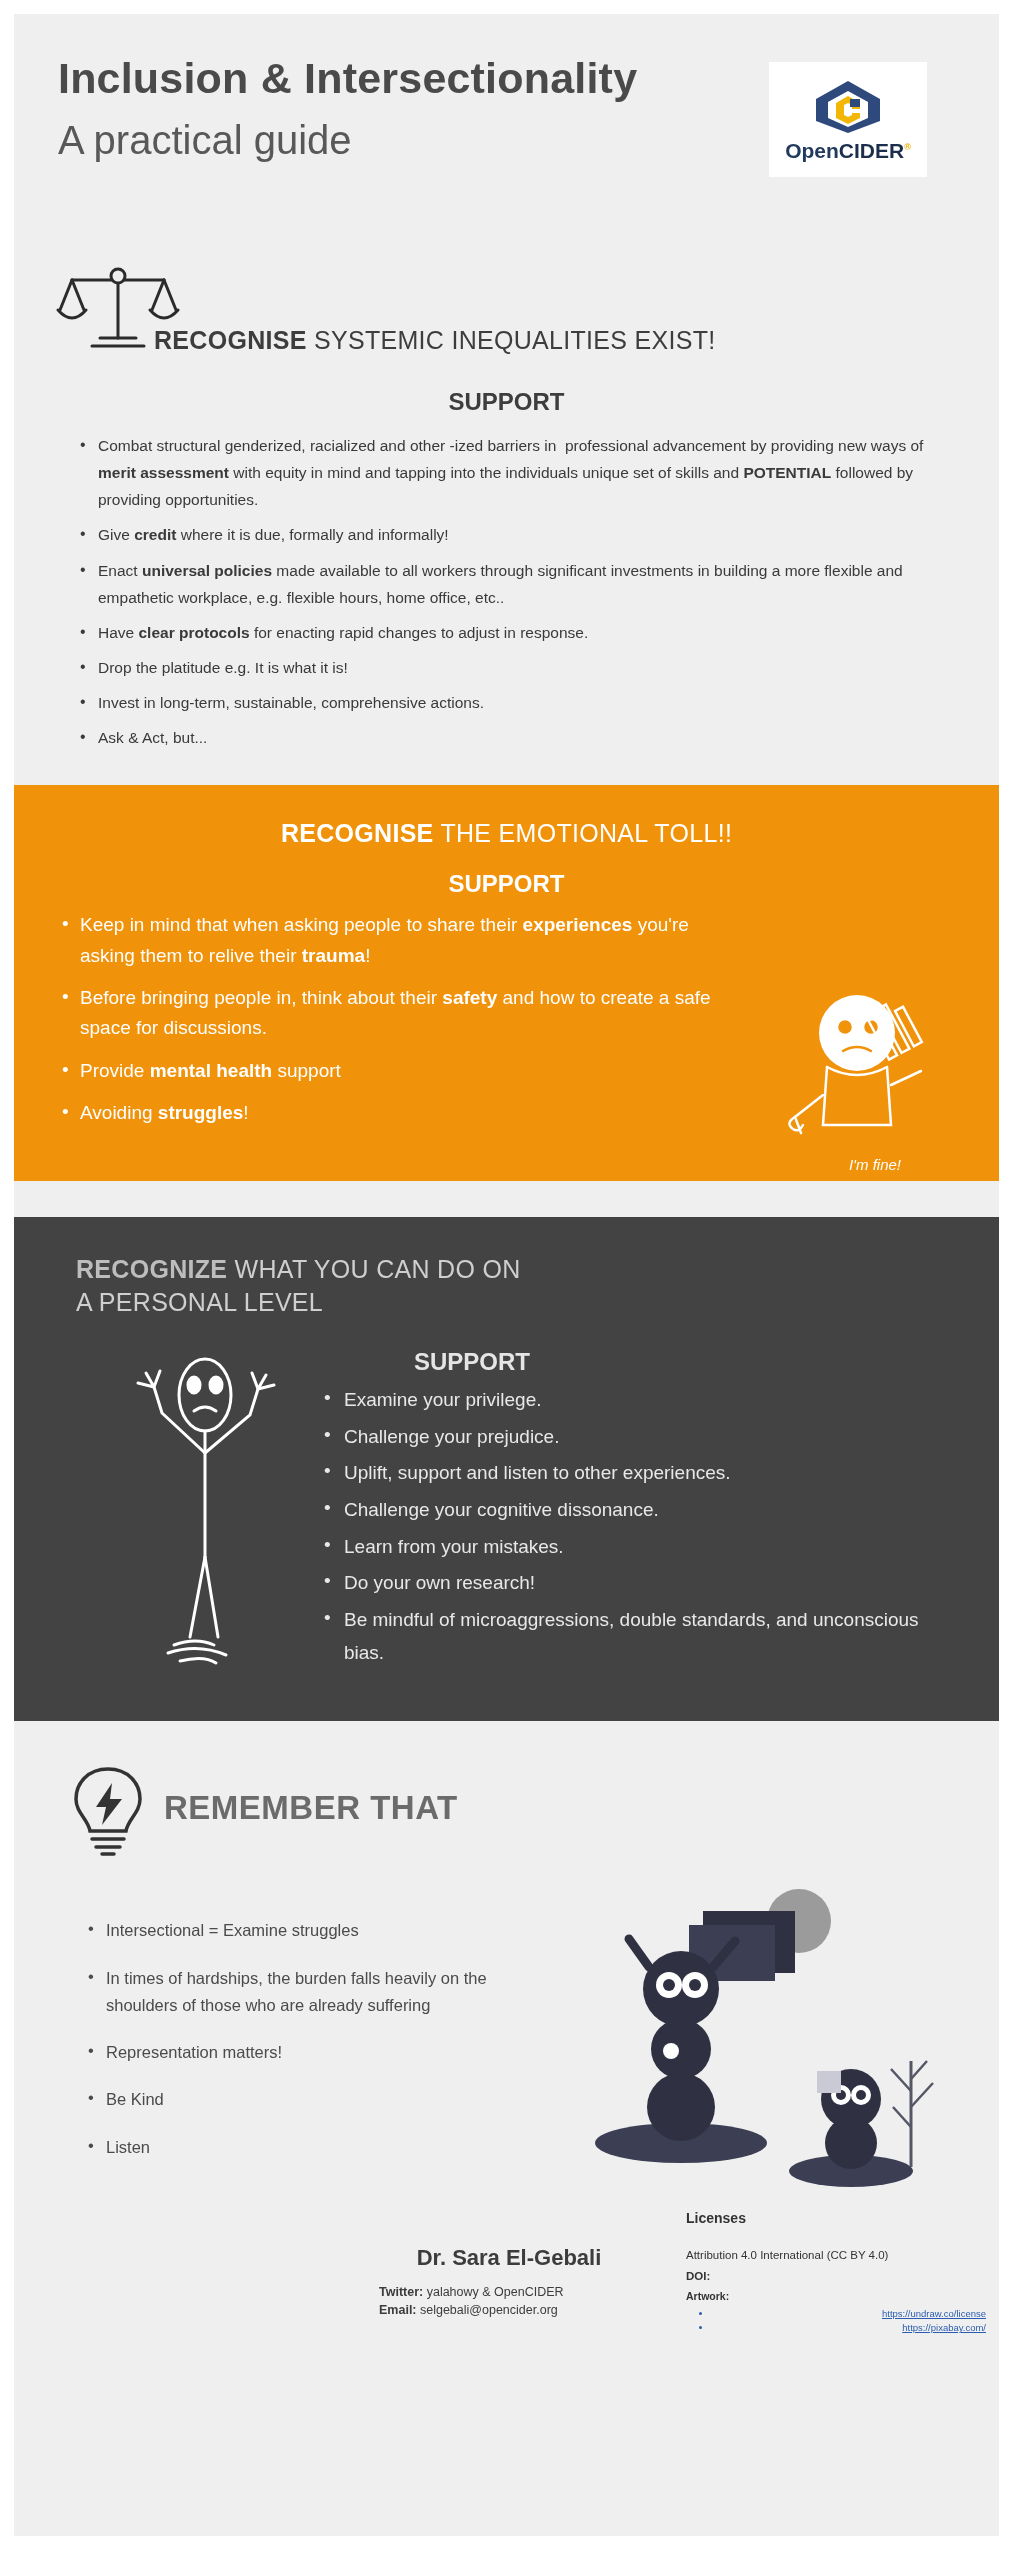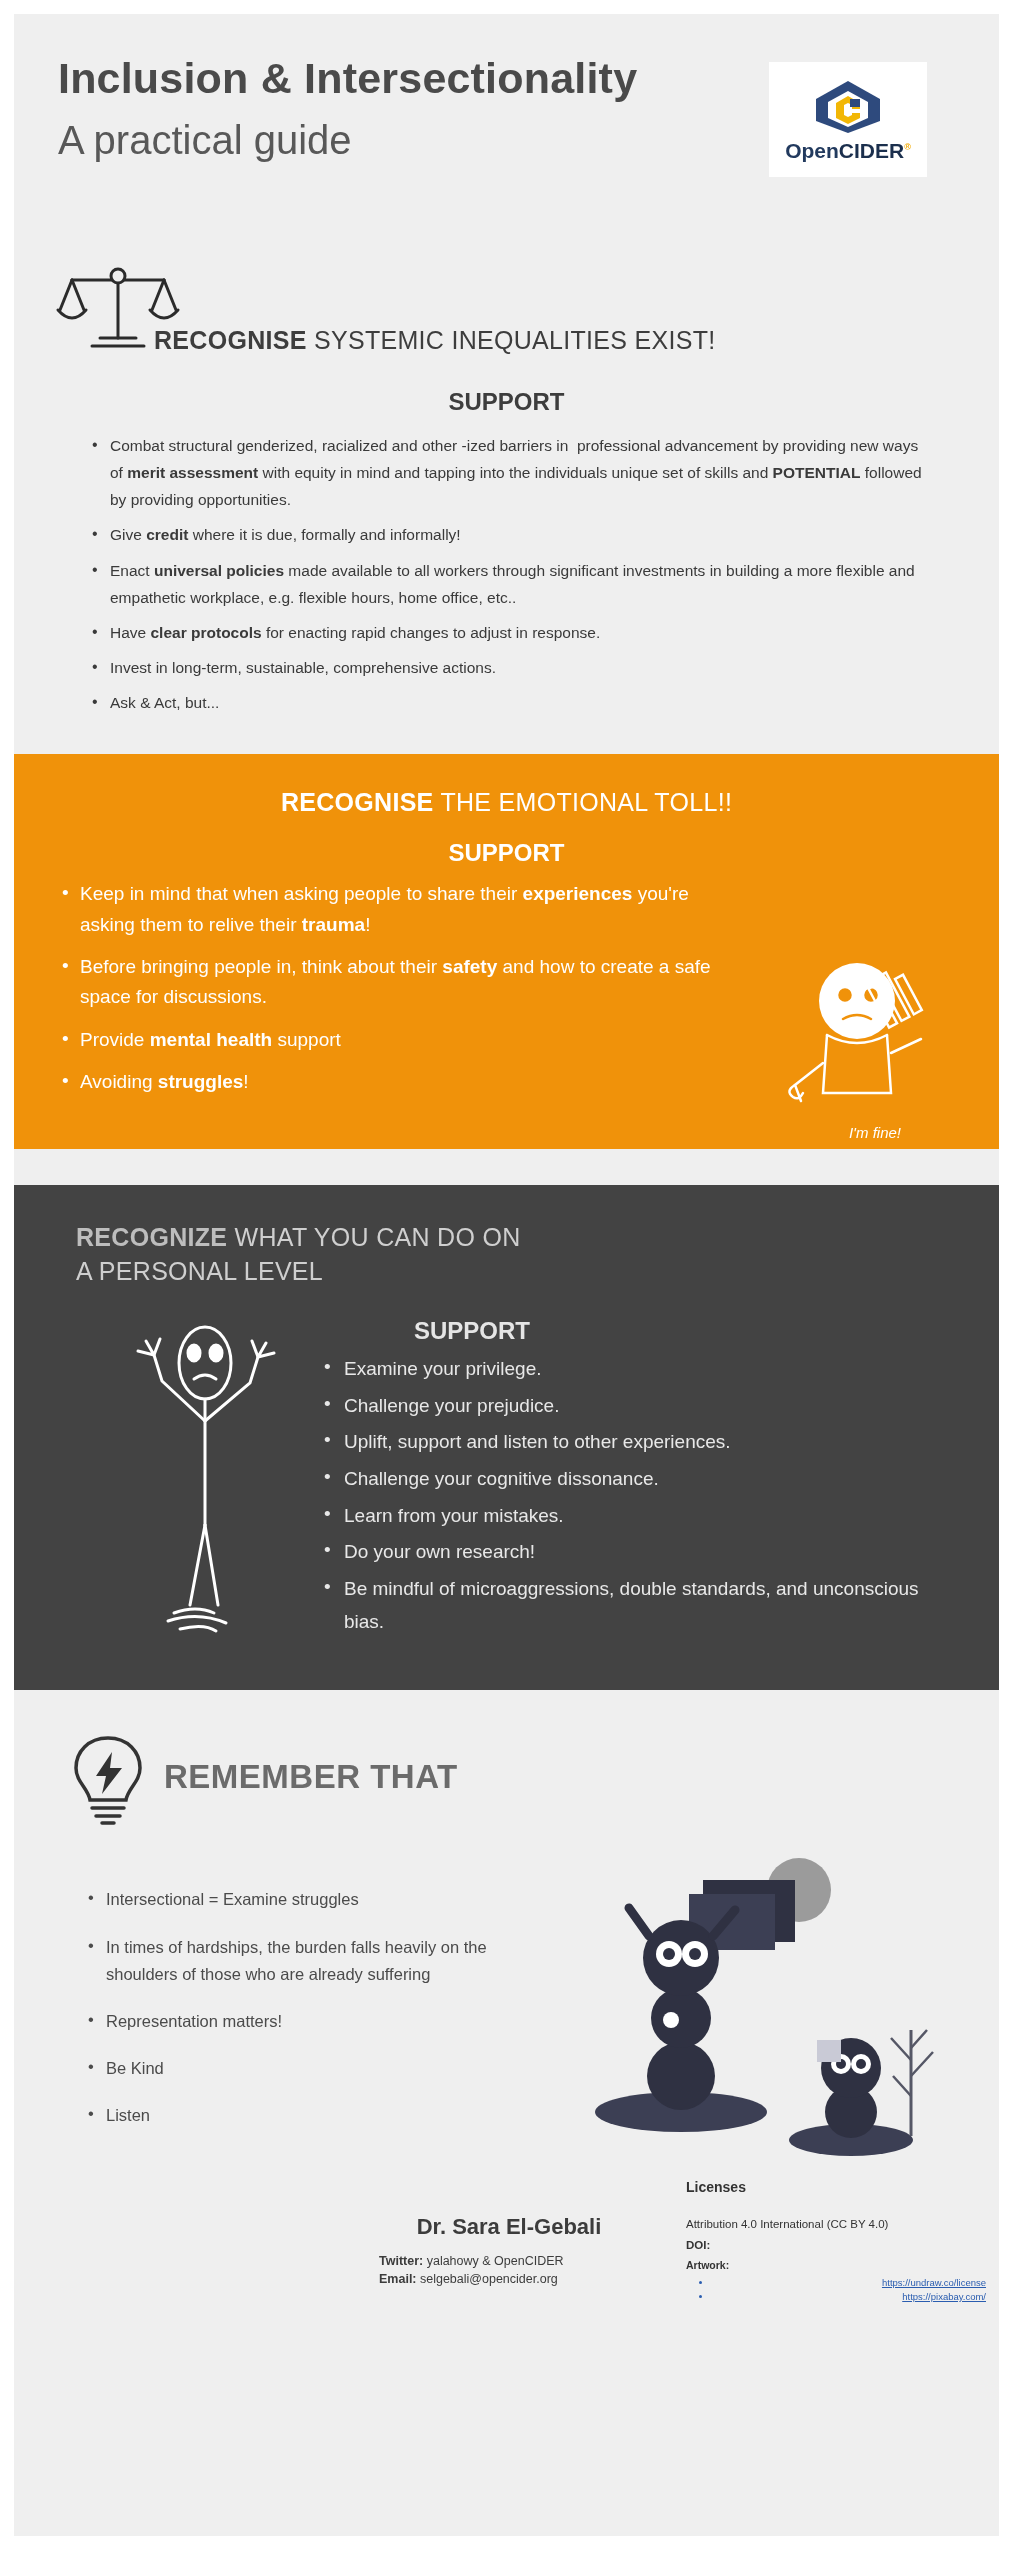--- a/index.html
+++ b/index.html
@@ -98,21 +98,21 @@
   }
   .head-line b { font-weight: bold; }
   .support-center {
     text-align: center;
     font-size: 24px;
     font-weight: bold;
     color: #3d3d3d;
     margin: 16px 0 16px 0;
   }
   ul.bullets {
-    margin: 12px;
+    margin: 0;
     padding: 0 64px 0 66px;
     list-style: none;
   }
   ul.bullets li {
     position: relative;
     font-size: 15.5px;
     line-height: 1.75;
     color: #3a3a3a;
     margin-bottom: 8px;
     padding-left: 18px;
@@ -397,20 +397,21 @@
         <div class="head-line">
           <b>RECOGNISE</b><span> SYSTEMIC INEQUALITIES EXIST!</span>
         </div>
       </div>
       <div class="support-center">SUPPORT</div>
       <ul class="bullets">
         <li>Combat structural genderized, racialized and other -ized barriers in&nbsp; professional advancement by providing new ways of <b>merit assessment</b> with equity in mind and tapping into the individuals unique set of skills and <b>POTENTIAL</b> followed by providing opportunities.</li>
         <li>Give <b>credit</b> where it is due, formally and informally!</li>
         <li>Enact <b>universal policies</b> made available to all workers through significant investments in building a more flexible and empathetic workplace, e.g. flexible hours, home office, etc..</li>
         <li>Have <b>clear protocols</b> for enacting rapid changes to adjust in response.</li>
+        <li>Drop the platitude e.g. It is what it is!</li>
         <li>Invest in long-term, sustainable, comprehensive actions.</li>
         <li>Ask &amp; Act, but...</li>
       </ul>
     </div>
 
     <div class="sec-orange">
       <div class="head-center">
         <b>RECOGNISE</b><span> THE EMOTIONAL TOLL!!</span>
       </div>
       <div class="support-center">SUPPORT</div>

